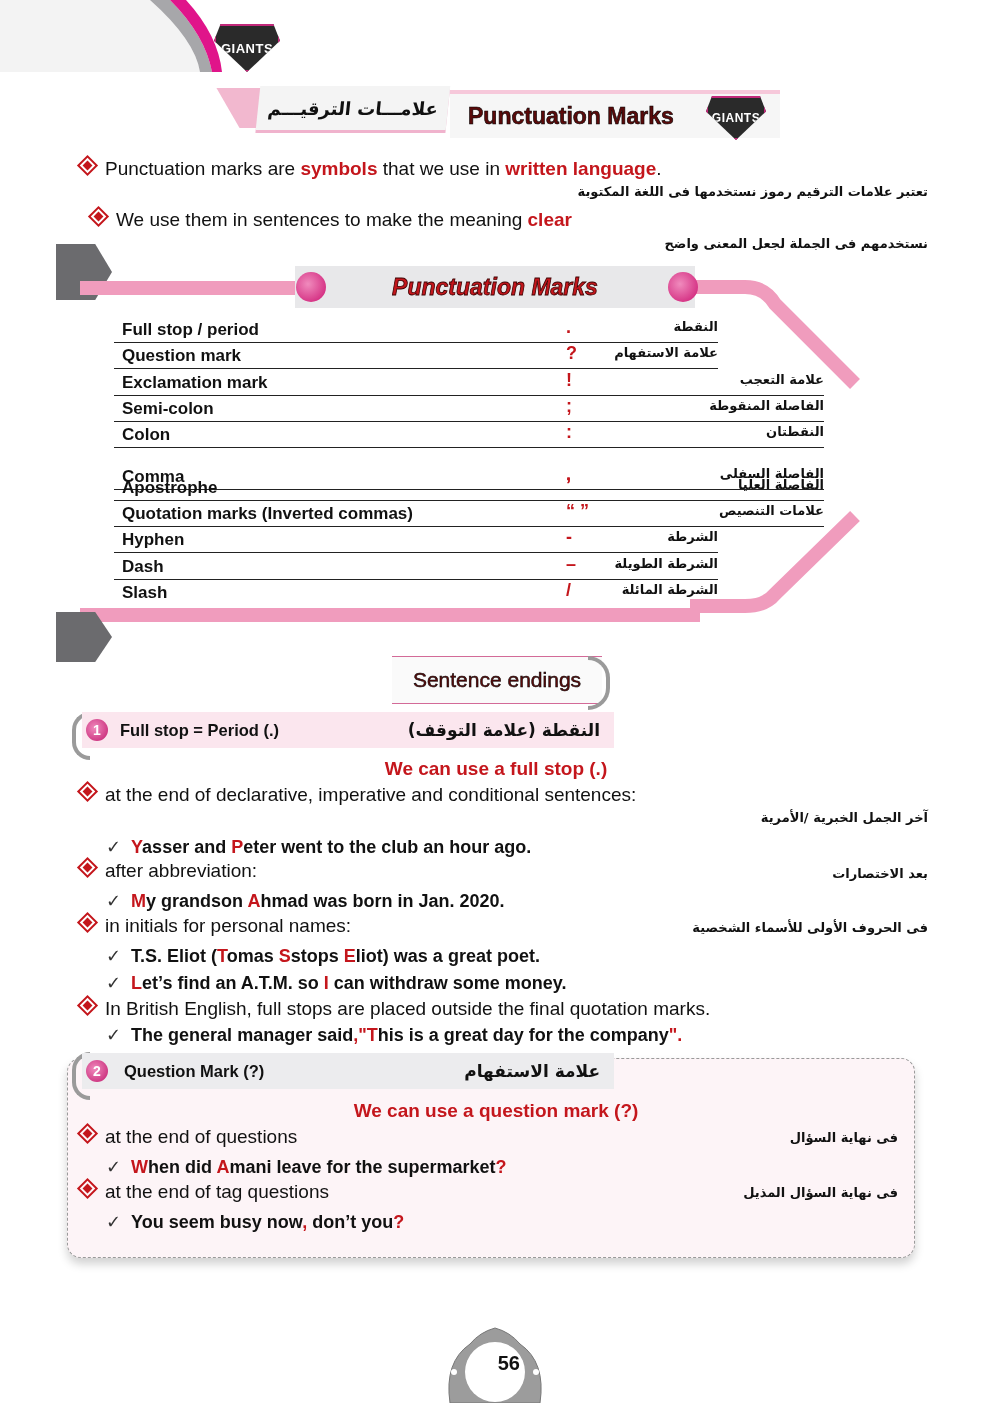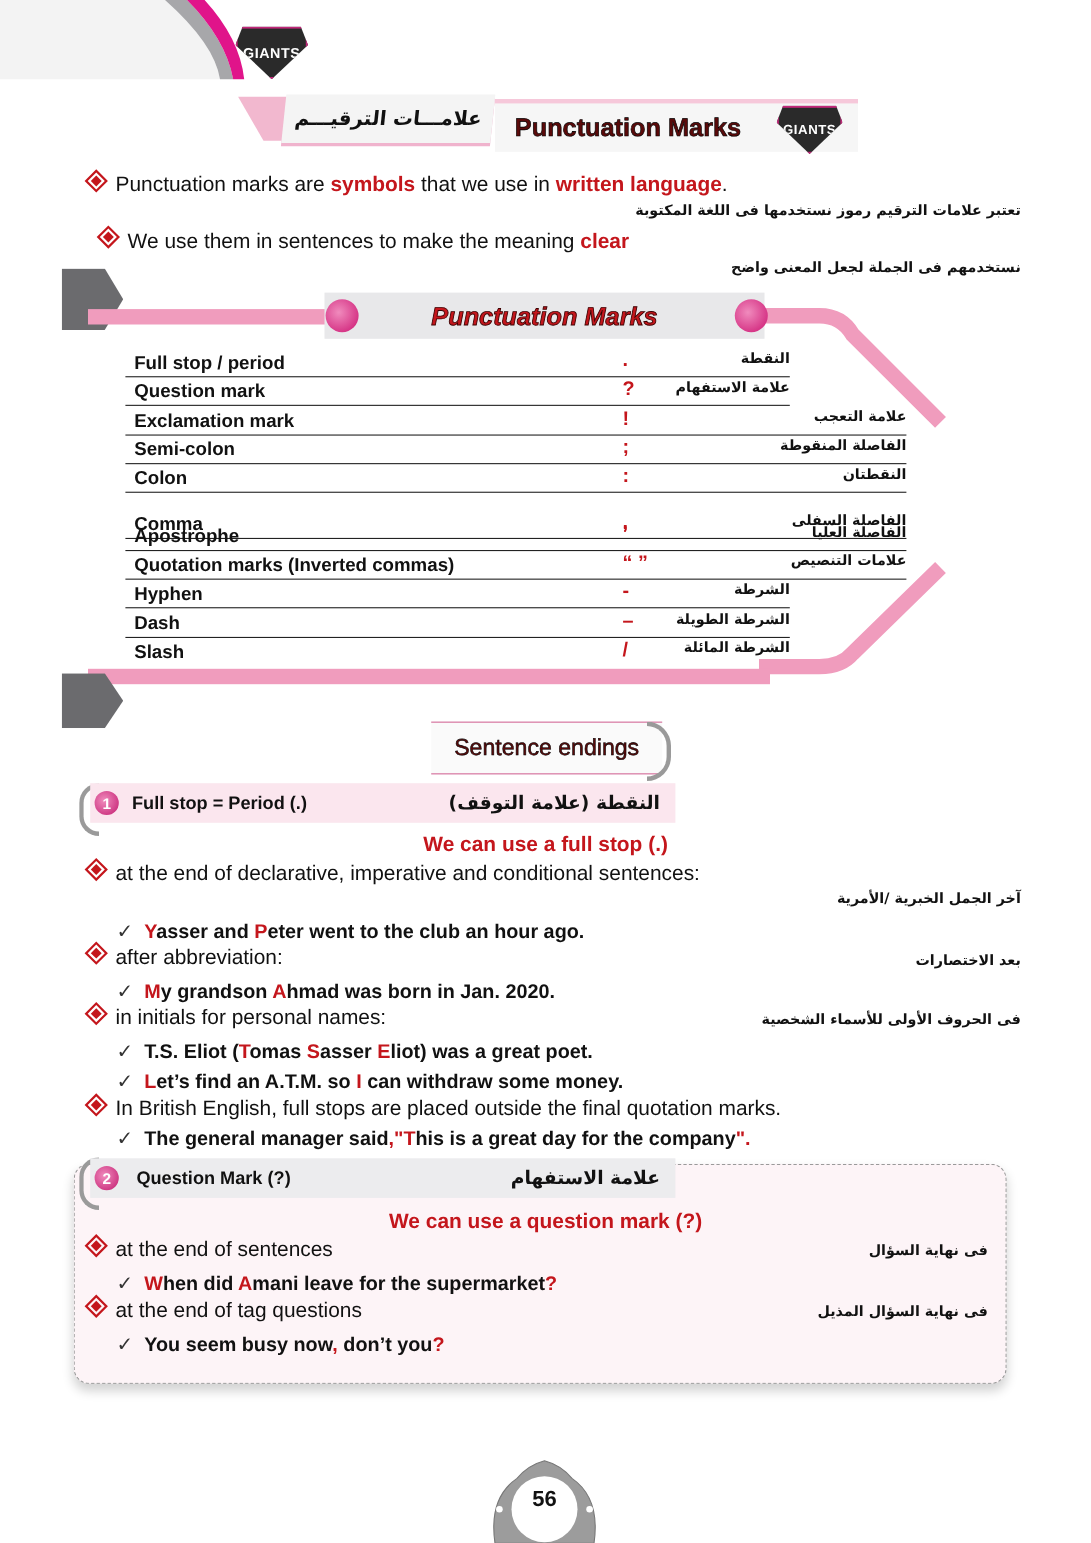--- a/index.html
+++ b/index.html
@@ -184,46 +184,46 @@
 <div class="abs bold" style="left:106px;top:836px;font-size:18px;"><span class="check">✓</span><span class="red">Y</span><span>asser and </span><span class="red">P</span><span>eter went to the club an hour ago.</span></div>
 
 <div class="abs bullet-line" style="left:80px;top:860px;"><span class="diamond"></span><span>after abbreviation:</span></div>
 <div class="abs ar" style="right:64px;top:866px;font-size:13px;">بعد الاختصارات</div>
 
 <div class="abs bold" style="left:106px;top:890px;font-size:18px;"><span class="check">✓</span><span class="red">M</span><span>y grandson </span><span class="red">A</span><span>hmad was born in Jan. 2020.</span></div>
 
 <div class="abs bullet-line" style="left:80px;top:915px;"><span class="diamond"></span><span>in initials for personal names:</span></div>
 <div class="abs ar" style="right:64px;top:920px;font-size:13px;">فى الحروف الأولى للأسماء الشخصية</div>
 
-<div class="abs bold" style="left:106px;top:945px;font-size:18px;"><span class="check">✓</span><span>T.S. Eliot (</span><span class="red">T</span><span>omas </span><span class="red">S</span><span>asser </span><span class="red">E</span><span>liot) was a great poet.</span></div>
+<div class="abs bold" style="left:106px;top:945px;font-size:18px;"><span class="check">✓</span><span>T.S. Eliot (</span><span class="red">T</span><span>omas </span><span class="red">S</span><span>stops </span><span class="red">E</span><span>liot) was a great poet.</span></div>
 
 <div class="abs bold" style="left:106px;top:972px;font-size:18px;"><span class="check">✓</span><span class="red">L</span><span>et’s find an A.T.M. so </span><span class="red">I</span><span> can withdraw some money.</span></div>
 
 <div class="abs bullet-line" style="left:80px;top:998px;"><span class="diamond"></span><span>In British English, full stops are placed outside the final quotation marks.</span></div>
 
 <div class="abs bold" style="left:106px;top:1024px;font-size:18px;"><span class="check">✓</span><span>The general manager said</span><span class="red">,"</span><span class="red">T</span><span>his is a great day for the company</span><span class="red">".</span></div>
 
 <div id="qbox" class="abs"></div>
 <div class="abs" style="left:72px;top:1052px;width:14px;height:40px;border:4px solid #9a9a9a;border-right:none;border-radius:24px 0 0 24px;"></div>
 <div class="abs sec-head" style="left:82px;top:1053px;width:532px;background:#ececee;">
   <div class="num-badge" style="margin-left:4px;">2</div>
   <span class="sec-en" style="margin-left:16px;">Question Mark (?)</span>
   <span class="ar sec-ar" style="margin-left:auto;margin-right:14px;">علامة الاستفهام</span>
 </div>
 <div class="abs sub-red" style="left:0;width:992px;text-align:center;top:1100px;">We can use a question mark (?)</div>
 
-<div class="abs bullet-line" style="left:80px;top:1126px;"><span class="diamond"></span><span>at the end of sentences</span></div>
+<div class="abs bullet-line" style="left:80px;top:1126px;"><span class="diamond"></span><span>at the end of questions</span></div>
 <div class="abs ar" style="right:94px;top:1130px;font-size:13px;">فى نهاية السؤال</div>
 
 <div class="abs bold" style="left:106px;top:1156px;font-size:18px;"><span class="check">✓</span><span class="red">W</span><span>hen did </span><span class="red">A</span><span>mani leave for the supermarket</span><span class="red">?</span></div>
 
 <div class="abs bullet-line" style="left:80px;top:1181px;"><span class="diamond"></span><span>at the end of tag questions</span></div>
 <div class="abs ar" style="right:94px;top:1185px;font-size:13px;">فى نهاية السؤال المذيل</div>
 
 <div class="abs bold" style="left:106px;top:1211px;font-size:18px;"><span class="check">✓</span><span>You seem busy now</span><span class="red">,</span><span> don’t you</span><span class="red">?</span></div>
 
 <svg id="page-num" class="abs" viewBox="0 0 110 81">
   <path d="M10 81 Q4 40 30 22 Q40 10 55 6 Q70 10 80 22 Q106 40 100 81 Z" fill="#9c9c9c" stroke="#777" stroke-width="1"></path>
   <circle cx="55" cy="50" r="30" fill="#ffffff"></circle>
   <circle cx="14" cy="50" r="3" fill="#fff"></circle>
   <circle cx="96" cy="50" r="3" fill="#fff"></circle>
 </svg>
-<div class="abs bold" style="left:470px;top:1352px;width:50px;text-align:center;font-size:20px;">56</div>
+<div class="abs bold" style="left:470px;top:1352px;width:50px;text-align:right;font-size:20px;">56</div>
 
 </body></html>

